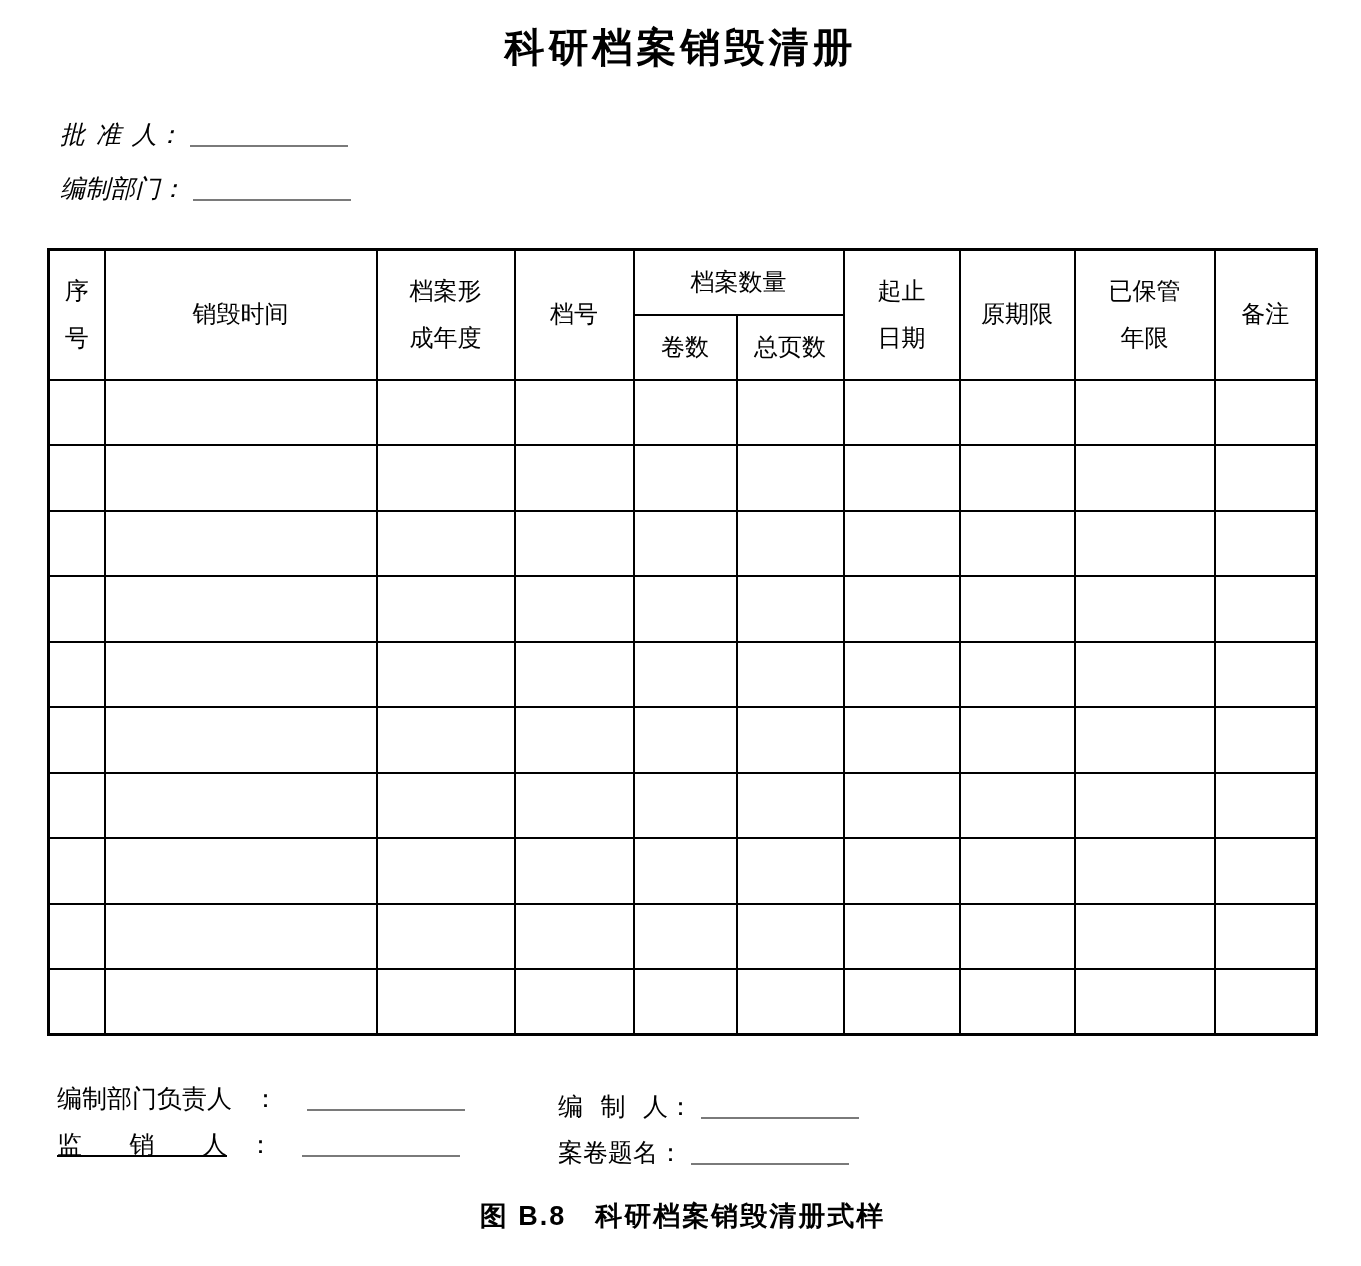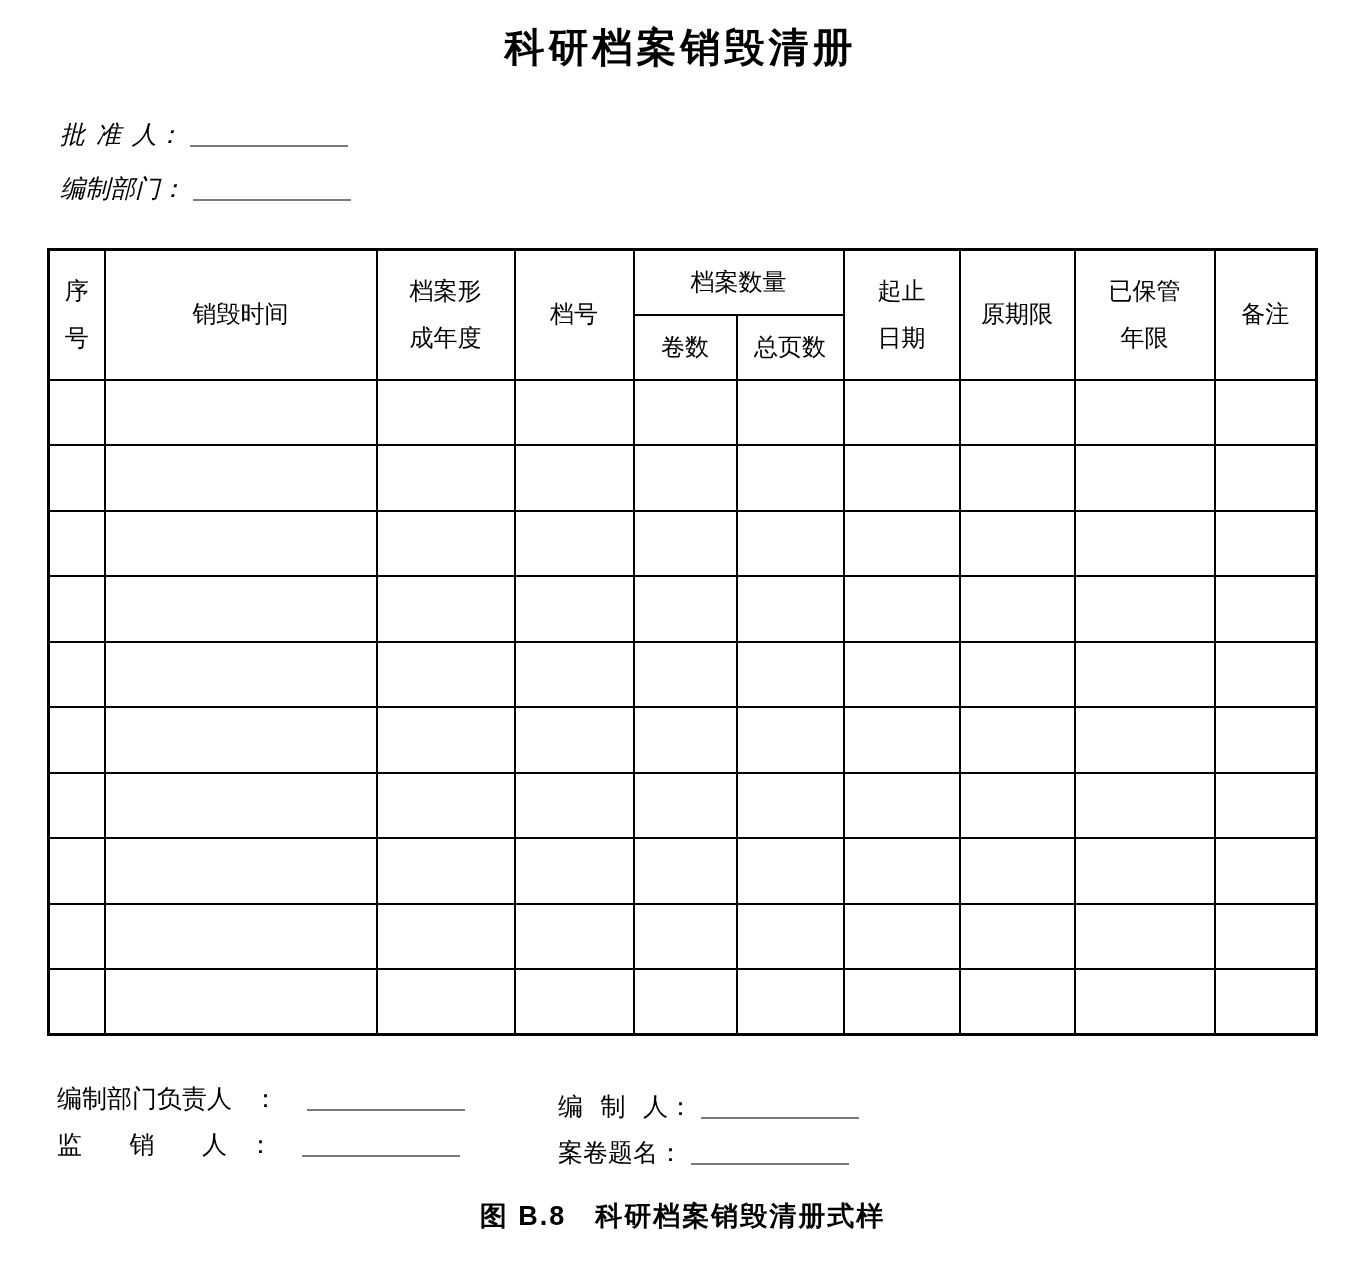--- a/index.html
+++ b/index.html
@@ -36,21 +36,21 @@
   .info-line { height: 54px; display: flex; align-items: baseline; }
 
   .jlabel {
     display: inline-block;
     text-align: justify;
     text-align-last: justify;
     white-space: nowrap;
   }
   .w96  { width: 97px; }
   .w110 { width: 110px; }
-  .w168 { width: 170px; }
+  .w168 { width: 170px; text-decoration: underline; }
 
   .blank {
     display: inline-block;
     width: 158px;
     height: 1em;
     border-bottom: 2px solid #7a7a7a;
     margin-left: 8px;
     transform: translateY(4px);
   }
 

